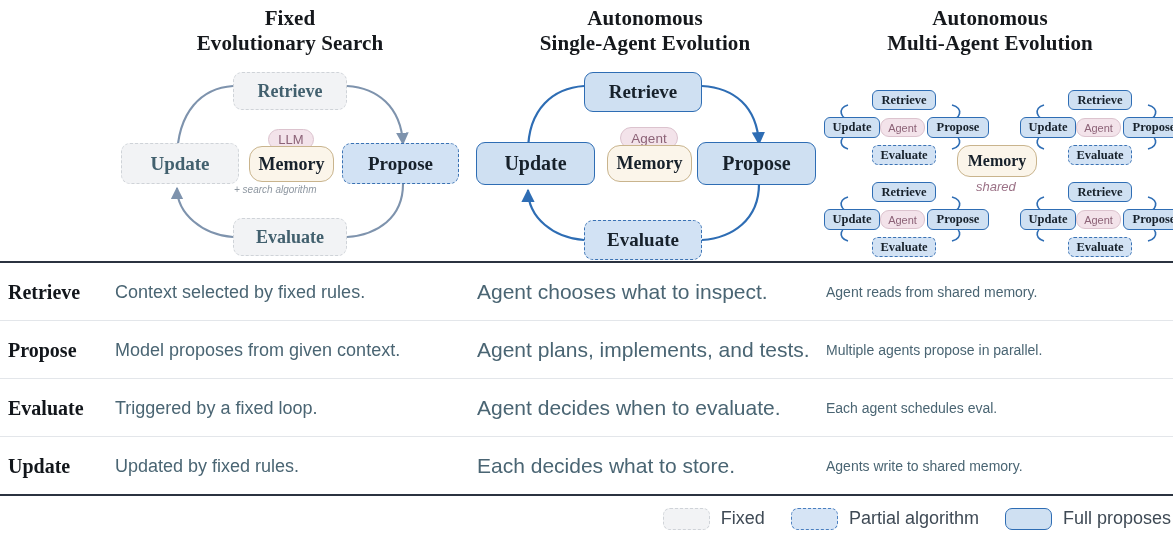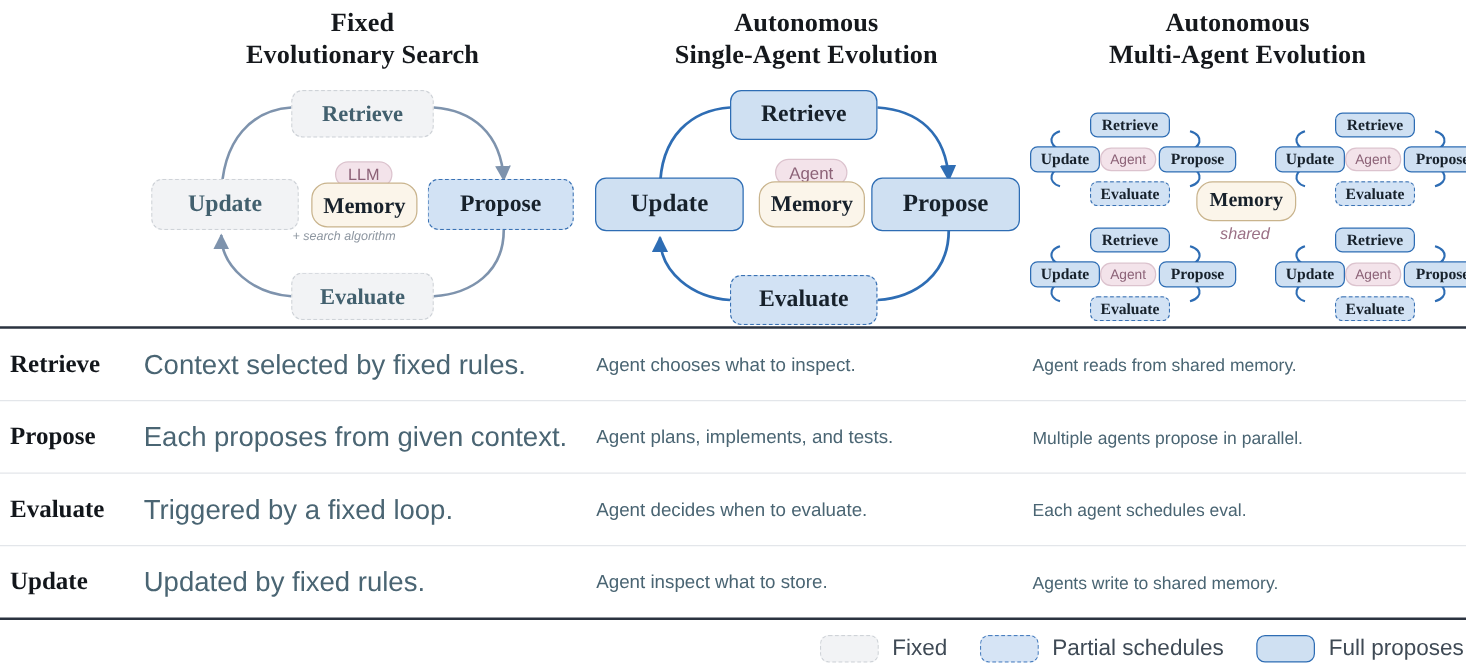--- a/index.html
+++ b/index.html
@@ -62,23 +62,23 @@
   .rule-top{height:2.2px;background:#2b3340;width:1173px;}
   .rule-bot{height:2.2px;background:#2b3340;width:1173px;}
   .rule-thin{height:1px;background:#e3e6ea;width:1173px;}
   .row{position:relative;height:57px;}
   .c-head{
     position:absolute;left:8px;top:50%;transform:translateY(-50%);
     font-family:"Liberation Serif",serif;font-weight:700;
     font-size:20px;color:#12161b;white-space:nowrap;
   }
   .c1{position:absolute;left:115px;top:50%;transform:translateY(-50%);
-      font-size:22px;color:#4a6573;white-space:nowrap;}
+      font-size:18px;color:#4a6573;white-space:nowrap;}
   .c2{position:absolute;left:477px;top:50%;transform:translateY(-50%);
-      font-size:15px;color:#4a6573;white-space:nowrap;}
+      font-size:21px;color:#4a6573;white-space:nowrap;}
   .c3{position:absolute;left:826px;top:50%;transform:translateY(-50%);
       font-size:14px;color:#4a6573;white-space:nowrap;}
 
   
   .legend{position:absolute;left:0;top:503px;width:1173px;height:31px;
           display:flex;align-items:center;justify-content:flex-end;
           gap:26px;padding-right:2px;box-sizing:border-box;}
   .lg-item{display:flex;align-items:center;gap:11px;}
   .swatch{width:47px;height:22px;border-radius:7px;box-sizing:border-box;}
   .sw-fixed{background:#f2f3f5;border:1.6px dashed #cfd3d8;}
@@ -282,51 +282,51 @@
     <div class="row">
       <div class="c-head">Retrieve</div>
       <div class="c1">Context selected by fixed rules.</div>
       <div class="c2">Agent chooses what to inspect.</div>
       <div class="c3">Agent reads from shared memory.</div>
     </div>
     <div class="rule-thin"></div>
 
     <div class="row">
       <div class="c-head">Propose</div>
-      <div class="c1">Each proposes from given context.</div>
+      <div class="c1">Model proposes from given context.</div>
       <div class="c2">Agent plans, implements, and tests.</div>
       <div class="c3">Multiple agents propose in parallel.</div>
     </div>
     <div class="rule-thin"></div>
 
     <div class="row">
       <div class="c-head">Evaluate</div>
       <div class="c1">Triggered by a fixed loop.</div>
       <div class="c2">Agent decides when to evaluate.</div>
       <div class="c3">Each agent schedules eval.</div>
     </div>
     <div class="rule-thin"></div>
 
     <div class="row">
       <div class="c-head">Update</div>
       <div class="c1">Updated by fixed rules.</div>
-      <div class="c2">Agent inspect what to store.</div>
+      <div class="c2">Each decides what to store.</div>
       <div class="c3">Agents write to shared memory.</div>
     </div>
     <div class="rule-bot"></div>
   </div>
 
   <div class="legend">
     <div class="lg-item">
       <div class="swatch sw-fixed"></div>
       <div class="lg-label">Fixed</div>
     </div>
     <div class="lg-item">
       <div class="swatch sw-partial"></div>
-      <div class="lg-label">Partial schedules</div>
+      <div class="lg-label">Partial algorithm</div>
     </div>
     <div class="lg-item">
       <div class="swatch sw-full"></div>
       <div class="lg-label">Full proposes</div>
     </div>
   </div>
 
 </div>
 
 </body></html>

